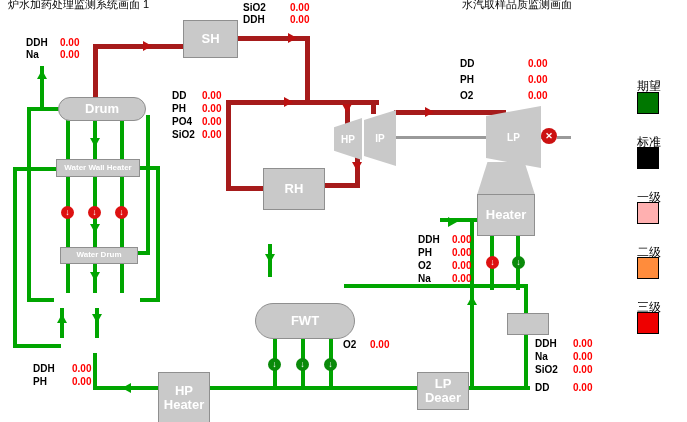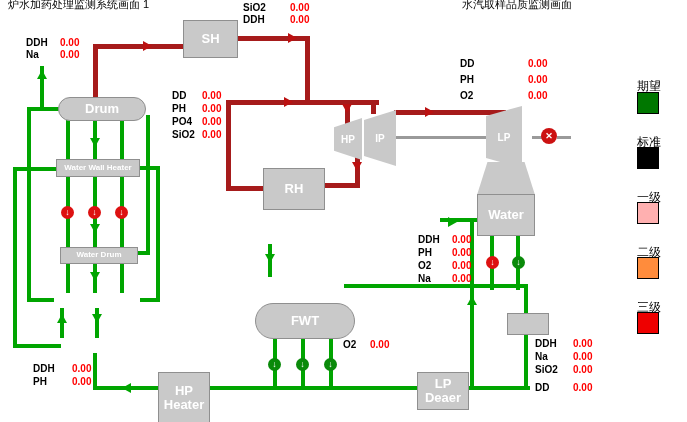--- a/index.html
+++ b/index.html
@@ -120,23 +120,23 @@
   <div class="eq s8" style="left:56px;top:159px;width:84px;height:18px">Water Wall Heater</div>
   <div class="eq s8" style="left:60px;top:247px;width:78px;height:17px">Water Drum</div>
   <div class="eq" style="left:158px;top:372px;width:52px;height:52px">HP Heater</div>
   <div class="eq" style="left:417px;top:372px;width:52px;height:38px">LP Deaer</div>
   <div class="eq" style="left:263px;top:168px;width:62px;height:42px">RH</div>
   <div class="eq cap" style="left:255px;top:303px;width:100px;height:36px">FWT</div>
   <div class="eq" style="left:507px;top:313px;width:42px;height:22px"></div>
 
   <div class="trap" style="left:334px;top:118px;width:28px;height:42px;clip-path:polygon(0 22%,100% 0,100% 100%,0 78%)">HP</div>
   <div class="trap" style="left:364px;top:110px;width:32px;height:56px;clip-path:polygon(0 18%,100% 0,100% 100%,0 82%)">IP</div>
-  <div class="trap" style="left:486px;top:106px;width:36px;height:62px;clip-path:polygon(0 16%,100% 0,100% 100%,0 84%)">LP</div>
+  <div class="trap" style="left:486px;top:106px;width:55px;height:62px;clip-path:polygon(0 16%,100% 0,100% 100%,0 84%)">LP</div>
   <div class="trap" style="left:477px;top:162px;width:58px;height:33px;clip-path:polygon(18% 0,82% 0,100% 100%,0 100%)"></div>
-  <div class="eq" style="left:477px;top:194px;width:58px;height:42px">Water</div>
+  <div class="eq" style="left:477px;top:194px;width:58px;height:42px">Heater</div>
 
   <div class="gen" style="left:541px;top:128px">✕</div>
 
   <div class="valve v-red" style="left:61px;top:206px">↓</div>
   <div class="valve v-red" style="left:88px;top:206px">↓</div>
   <div class="valve v-red" style="left:115px;top:206px">↓</div>
   <div class="valve v-grn" style="left:268px;top:358px">↓</div>
   <div class="valve v-grn" style="left:296px;top:358px">↓</div>
   <div class="valve v-grn" style="left:324px;top:358px">↓</div>
   <div class="valve v-red" style="left:486px;top:256px">↓</div>

